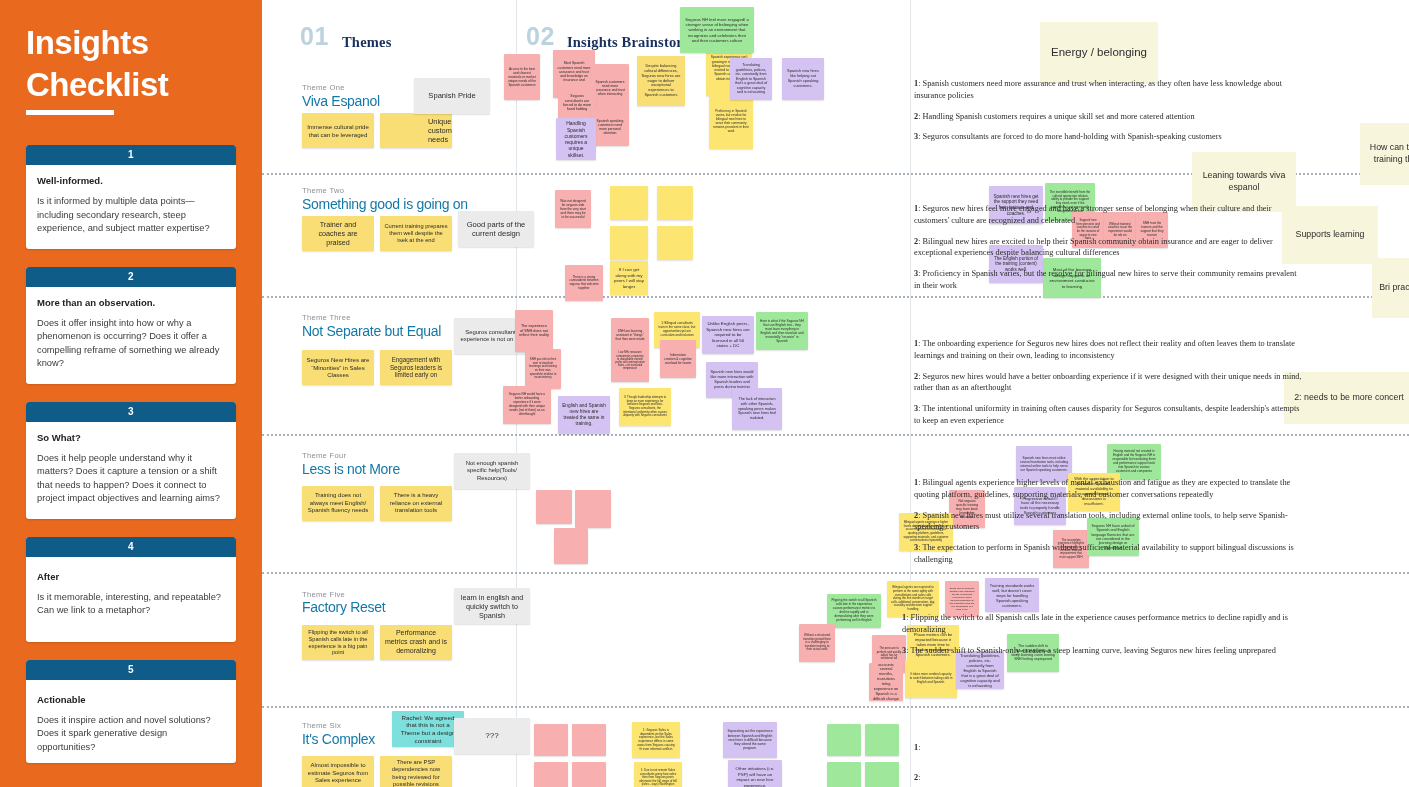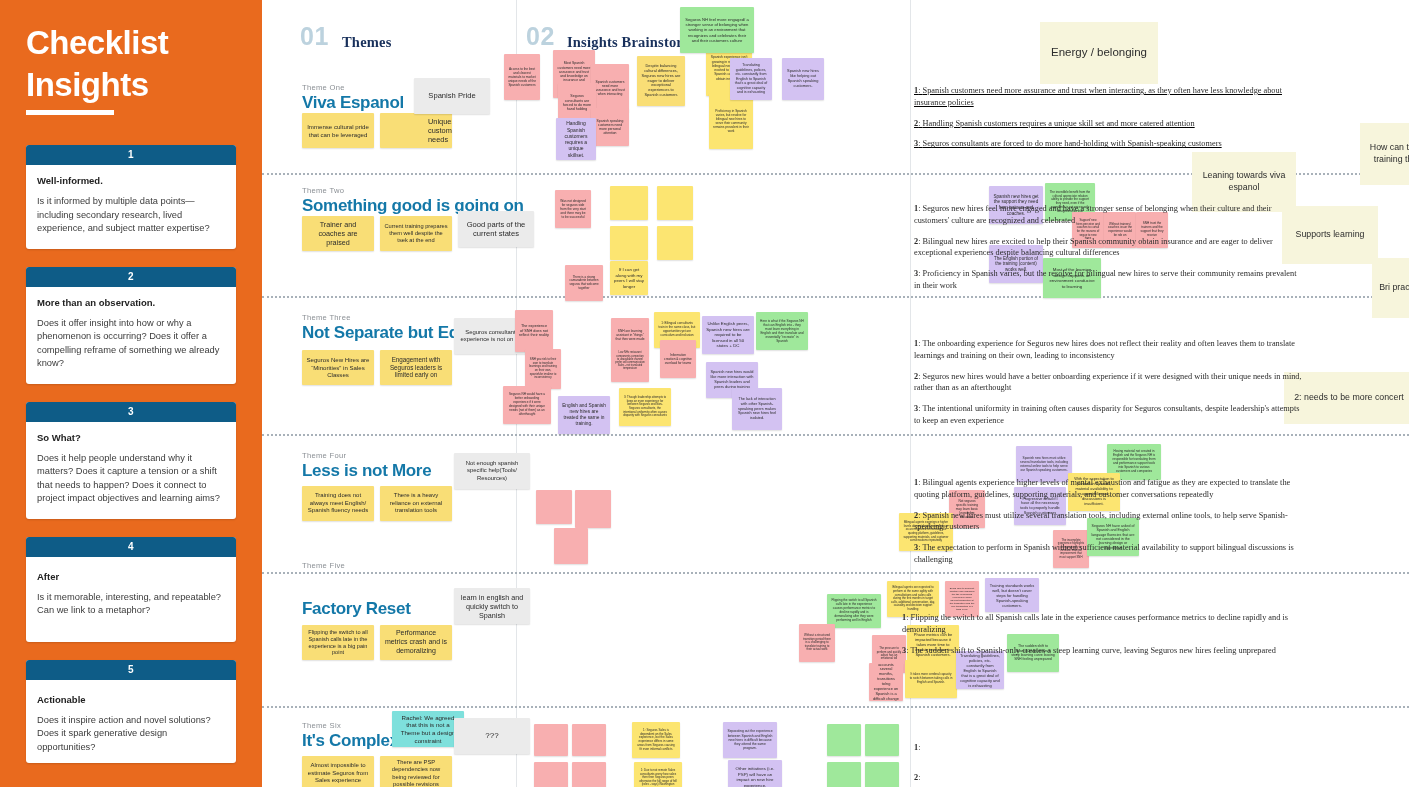--- a/index.html
+++ b/index.html
@@ -27,21 +27,21 @@
   .divider { position:absolute; left:0; width:1147px; height:0;
      border-top:2px dotted #9aa4ad; opacity:.85; }
   .vline { position:absolute; top:0; width:0; height:787px; border-left:1px solid #e3e6e9; }
 
   .sec-num { position:absolute; font-size:25px; font-weight:bold; color:#BCD2DE;
      letter-spacing:.5px; }
   .sec-title { position:absolute; font-size:14.5px; font-weight:bold; color:#18305B;
      font-family:"Liberation Serif", serif; letter-spacing:.2px; }
 
   .theme-label { position:absolute; font-size:7.6px; color:#8a8f94; letter-spacing:.3px; }
-  .theme-name { position:absolute; font-size:17px; font-weight:bold; color:#1478A8;
+  .theme-name { position:absolute; font-size:14px; font-weight:normal; color:#1478A8;
      font-family:"Liberation Sans", sans-serif; letter-spacing:-.3px; }
 
   .note { position:absolute; overflow:hidden; border-radius:1px;
      box-shadow:0 1px 1.5px rgba(0,0,0,.12); padding:4px 4px; text-align:center;
      color:#2b2b2b; display:flex; align-items:center; justify-content:center; }
   .note span { display:block; width:100%; line-height:1.25; }
   .n-yellow { background:#F9DE76; }
   .n-pnote  { background:#FCE571; }
   .n-grey   { background:#EBEBEB; }
   .n-pink   { background:#F8AFB0; }
@@ -57,30 +57,30 @@
      align-items:center; justify-content:center; text-align:center;
      font-size:11.5px; color:#2d2d2d; padding:6px; line-height:1.35; }
 </style>
 </head>
 <body>
 
 <div id="app">
 
   <div class="sidebar">
     <div class="sb-title">
+      <div>Insights</div>
       <div>Checklist</div>
-      <div>Insights</div>
     </div>
     <div class="sb-rule"></div>
 
     <div class="card">
       <div class="card-num">1</div>
       <div class="card-body">
         <div class="card-head">Well-informed.</div>
-        <div class="card-text">Is it informed by multiple data points—including secondary research, lived experience, and subject matter expertise?</div>
+        <div class="card-text">Is it informed by multiple data points—including secondary research, steep experience, and subject matter expertise?</div>
       </div>
     </div>
     <div class="card">
       <div class="card-num">2</div>
       <div class="card-body">
         <div class="card-head">More than an observation.</div>
         <div class="card-text">Does it offer insight into how or why a phenomenon is occurring? Does it offer a compelling reframe of something we already know?</div>
       </div>
     </div>
     <div class="card">
@@ -135,21 +135,21 @@
 
     <div class="theme-label" style="left:40px;top:186px;">Theme Two</div>
     <div class="theme-name" style="left:40px;top:196px;">Something good is going on</div>
     <div class="note n-yellow" style="left:40px;top:216px;width:72px;height:35px;font-size:7.2px;">
         <span>Trainer and coaches are praised</span>
       </div>
     <div class="note n-yellow" style="left:118px;top:216px;width:72px;height:35px;font-size:5.7px;">
         <span>Current training prepares them well despite the tsek at the end</span>
       </div>
     <div class="note n-grey" style="left:196px;top:211px;width:76px;height:36px;font-size:7.6px;">
-        <span>Good parts of the current states</span>
+        <span>Good parts of the current design</span>
       </div>
 
     <div class="theme-label" style="left:40px;top:313px;">Theme Three</div>
     <div class="theme-name" style="left:40px;top:323px;">Not Separate but Equal</div>
     <div class="note n-yellow" style="left:40px;top:350px;width:72px;height:35px;font-size:6.1px;">
         <span>Seguros New Hires are “Minorities” in Sales Classes</span>
       </div>
     <div class="note n-yellow" style="left:118px;top:350px;width:72px;height:35px;font-size:6.3px;">
         <span>Engagement with Seguros leaders is limited early on</span>
       </div>
@@ -162,21 +162,21 @@
     <div class="note n-yellow" style="left:40px;top:486px;width:72px;height:35px;font-size:6.0px;">
         <span>Training does not always meet English/ Spanish fluency needs</span>
       </div>
     <div class="note n-yellow" style="left:118px;top:486px;width:72px;height:35px;font-size:6.0px;">
         <span>There is a heavy reliance on external translation tools</span>
       </div>
     <div class="note n-grey" style="left:192px;top:453px;width:76px;height:36px;font-size:5.9px;">
         <span>Not enough spanish specific help(Tools/ Resources)</span>
       </div>
 
-    <div class="theme-label" style="left:40px;top:561px;">Theme Five</div>
+    <div class="theme-label" style="left:40px;top:590px;">Theme Five</div>
     <div class="theme-name" style="left:40px;top:599px;">Factory Reset</div>
     <div class="note n-yellow" style="left:40px;top:625px;width:72px;height:35px;font-size:5.6px;">
         <span>Flipping the switch to all Spanish calls late in the experience is a big pain point</span>
       </div>
     <div class="note n-yellow" style="left:118px;top:625px;width:72px;height:35px;font-size:7.0px;">
         <span>Performance metrics crash and is demoralizing</span>
       </div>
     <div class="note n-grey" style="left:192px;top:588px;width:76px;height:36px;font-size:7.2px;">
         <span>learn in english and quickly switch to Spanish</span>
       </div>
@@ -433,21 +433,21 @@
     <div class="cream-big" style="left:1020px;top:206px;width:96px;height:58px;font-size:8.8px;">
         <span>Supports learning</span>
       </div>
     <div class="cream-big" style="left:1110px;top:258px;width:80px;height:60px;font-size:8.8px;">
         <span>Bri practic into th</span>
       </div>
     <div class="cream-big" style="left:1022px;top:372px;width:130px;height:52px;font-size:8.8px;">
         <span>2: needs to be more concert</span>
       </div>
 
-    <div class="ins-block" style="left:652px;top:85px;text-decoration:underline;">
+    <div class="ins-block" style="left:652px;top:78px;">
       <div class="ins-line"><b>1</b>: <span>Spanish customers need more assurance and trust when interacting, as they often have less knowledge about insurance policies</span></div>
       <div class="ins-line"><b>2</b>: <span>Handling Spanish customers requires a unique skill set and more catered attention</span></div>
       <div class="ins-line"><b>3</b>: <span>Seguros consultants are forced to do more hand-holding with Spanish-speaking customers</span></div>
     </div>
 
     <div class="ins-block" style="left:652px;top:203px;">
       <div class="ins-line"><b>1</b>: <span>Seguros new hires feel more engaged and have a stronger sense of belonging when their culture and their customers' culture are recognized and celebrated</span></div>
       <div class="ins-line"><b>2</b>: <span>Bilingual new hires are excited to help their Spanish community obtain insurance and are eager to deliver exceptional experiences despite balancing cultural differences</span></div>
       <div class="ins-line"><b>3</b>: <span>Proficiency in Spanish varies, but the resolve for bilingual new hires to serve their community remains prevalent in their work</span></div>
     </div>

